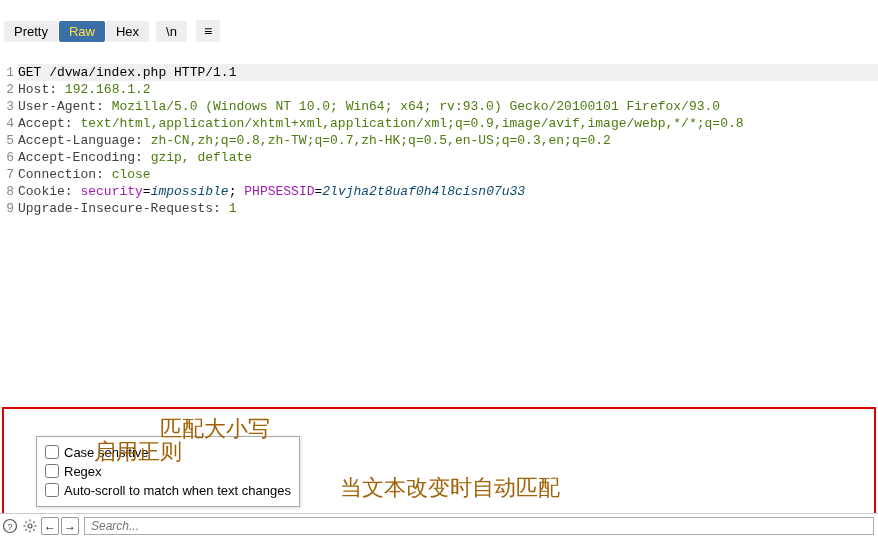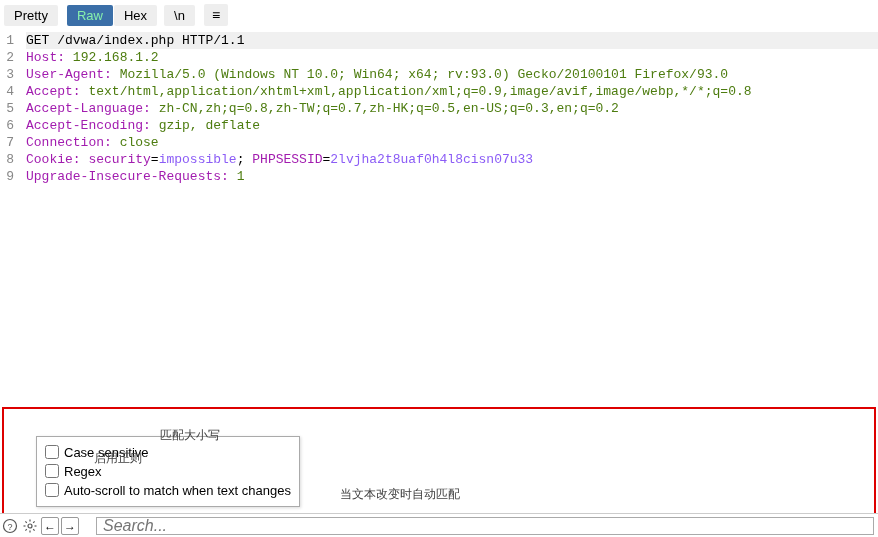--- a/index.html
+++ b/index.html
@@ -1,45 +1,45 @@
 <!DOCTYPE html>
 <html><head>
 <meta charset="utf-8">
 <style>
 * { margin: 0; padding: 0; box-sizing: border-box; }
 body { font-family: "Segoe UI", Arial, sans-serif; font-size: 13px; background: #fff; width: 878px; height: 537px; position: relative; overflow: hidden; }
 
-.toolbar { display: flex; align-items: center; padding: 4px 4px; gap: 0; }
+.toolbar { display: flex; align-items: center; padding: 20px 4px; gap: 0; }
 .tab-btn { padding: 3px 10px; background: #eee; border: none; cursor: pointer; font-size: 13px; border-radius: 2px; margin-right: 1px; }
-.tab-btn.active { background: #3b6fa8; color: #86efac; margin-left: 8px; }
+.tab-btn.active { background: #3b6fa8; color: #fde047; }
 .spacer-sm { width: 6px; }
 .menu-btn { padding: 3px 8px; background: #eee; border: none; cursor: pointer; border-radius: 2px; font-size: 14px; margin-left: 2px; }
 
 .editor { font-family: "Courier New", monospace; font-size: 13px; line-height: 17px; padding: 2px 0 0 0; }
 .line { display: flex; white-space: pre; }
 .gutter { width: 18px; text-align: right; color: #888; padding-right: 4px; flex-shrink: 0; user-select: none; }
-.code { flex: 1; margin-left: 8px; }
+.code { flex: 1; }
 .line:first-child .code { background: #f0f0f0; }
 
-.hname { color: #a21caf; }
+.hname { color: #404040; }
 .hval { color: #4d7c0f; }
 .pkey { color: #a21caf; }
-.pval { color: #8b5cf6; }
+.pval { color: #0c4a6e; font-style: italic; }
 
 .popup { position: absolute; left: 36px; bottom: 30px; background: #fff; border: 1px solid #aaa; padding: 6px 8px; box-shadow: 1px 1px 3px rgba(0,0,0,0.15); }
 .popup label { display: flex; align-items: flex-start; gap: 5px; font-size: 13px; padding: 2px 0; cursor: pointer; }
 .popup input[type=checkbox] { width: 14px; height: 14px; }
 
-.annot { position: absolute; color: #404040; font-family: "Microsoft YaHei","SimSun",sans-serif; font-size: 12px; pointer-events: none; }
+.annot { position: absolute; color: #a16207; font-family: "Microsoft YaHei","SimSun",sans-serif; font-size: 22px; pointer-events: none; }
 .red-box { position: absolute; border: 2px solid #d00; pointer-events: none; }
 
 .searchbar { position: absolute; left: 0; right: 0; bottom: 0; display: flex; align-items: center; border-top: 1px solid #ccc; background: #fff; height: 24px; }
 .sb-btn { width: 20px; height: 22px; display: flex; align-items: center; justify-content: center; cursor: pointer; border: none; background: transparent; font-size: 14px; }
 .sb-nav { border: 1px solid #999; border-radius: 2px; width: 18px; height: 18px; margin: 0 1px; font-size: 12px; line-height: 1; }
-.search-input { flex: 1; border: 1px solid #aaa; padding: 2px 6px; font-size: 16px; color: #888; font-style: italic; margin-left: 16px; margin-right: 4px; height: 18px; }
+.search-input { flex: 1; border: 1px solid #aaa; padding: 2px 6px; font-size: 12px; color: #888; font-style: italic; margin-left: 4px; margin-right: 4px; height: 18px; }
 
 svg { display: block; }
 </style>
 </head>
 <body>
 
 <div class="toolbar">
   <button class="tab-btn">Pretty</button>
   <button class="tab-btn active">Raw</button>
   <button class="tab-btn">Hex</button>

